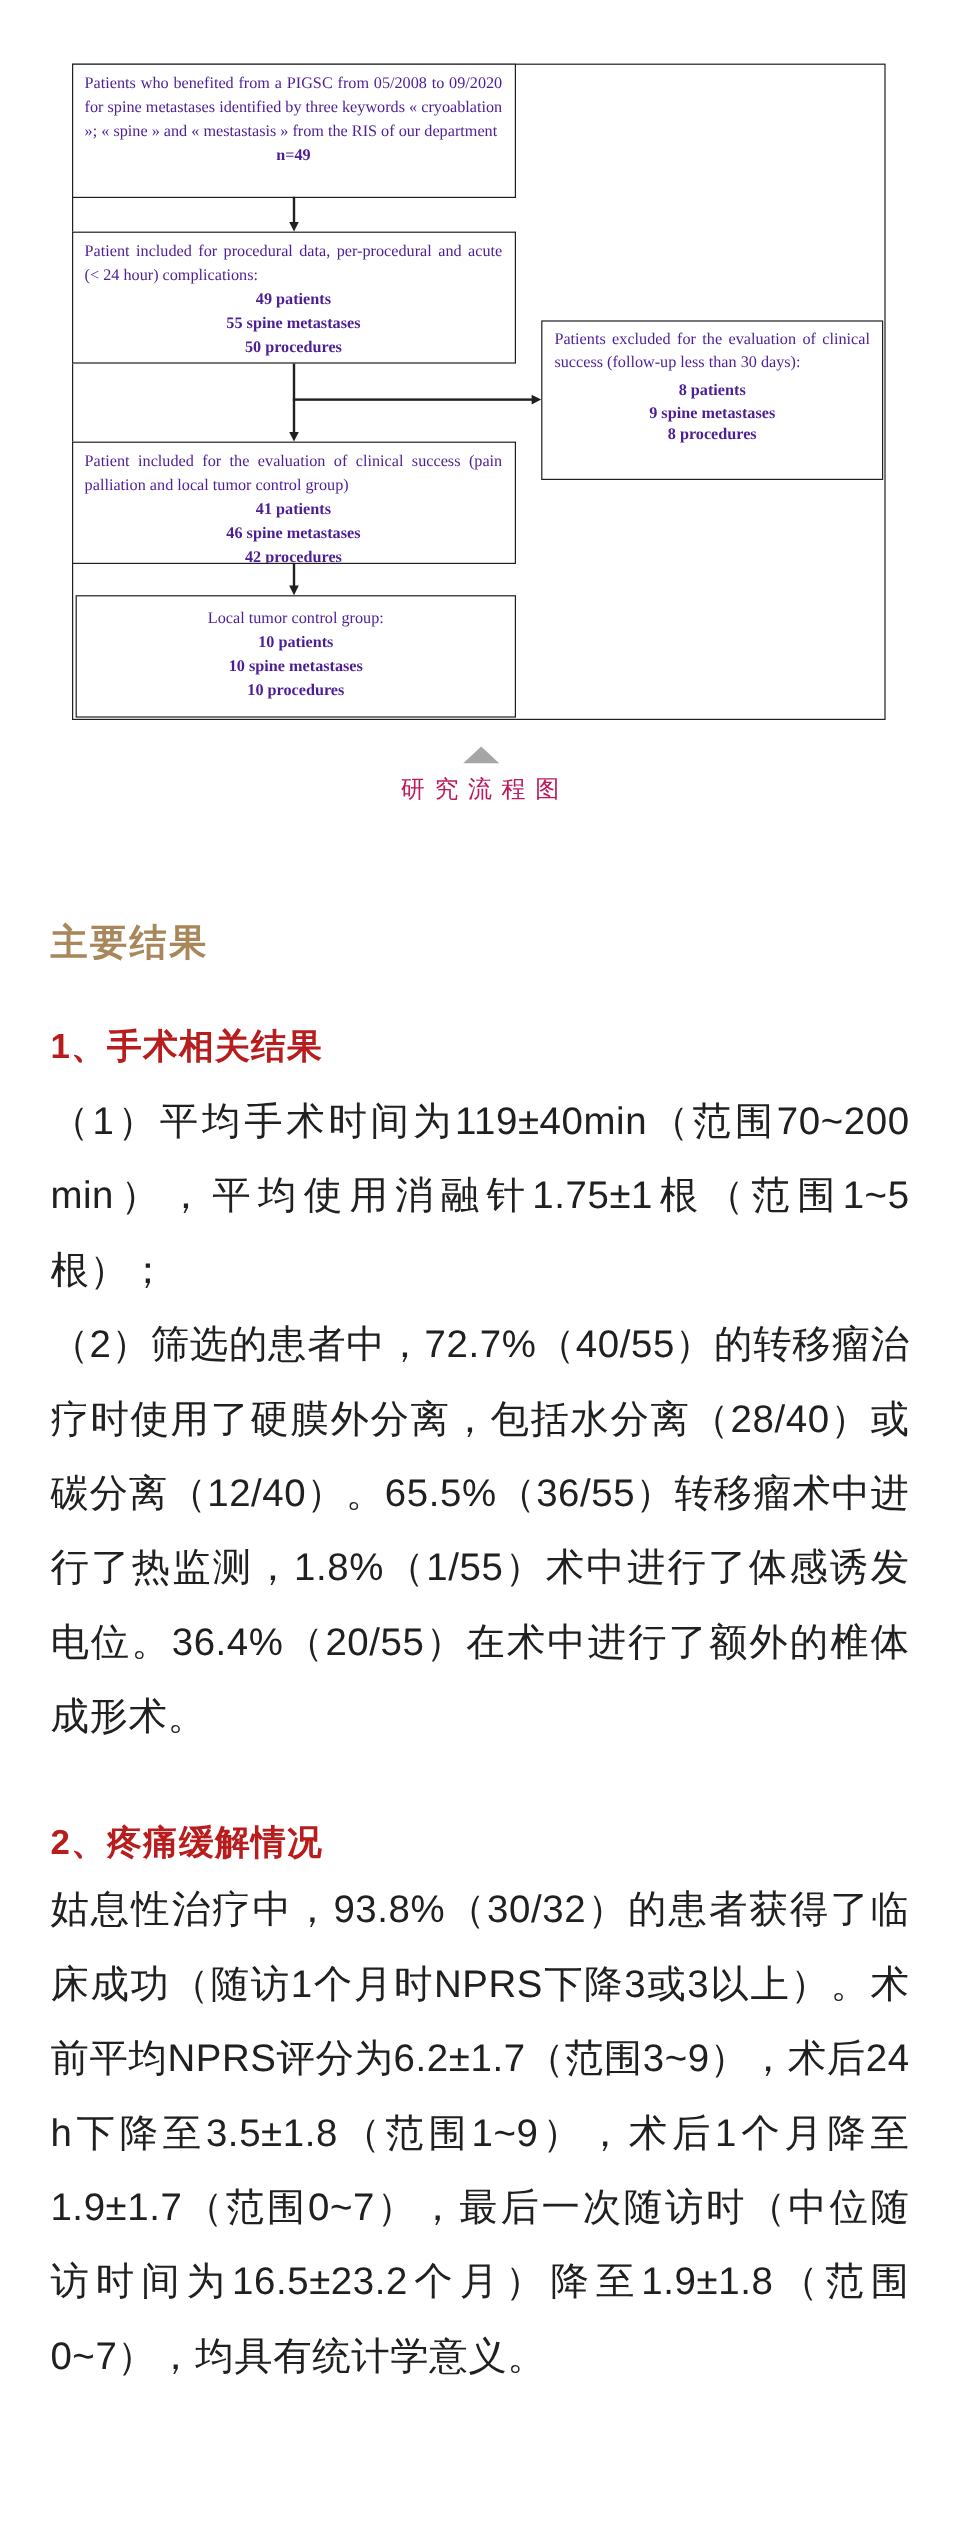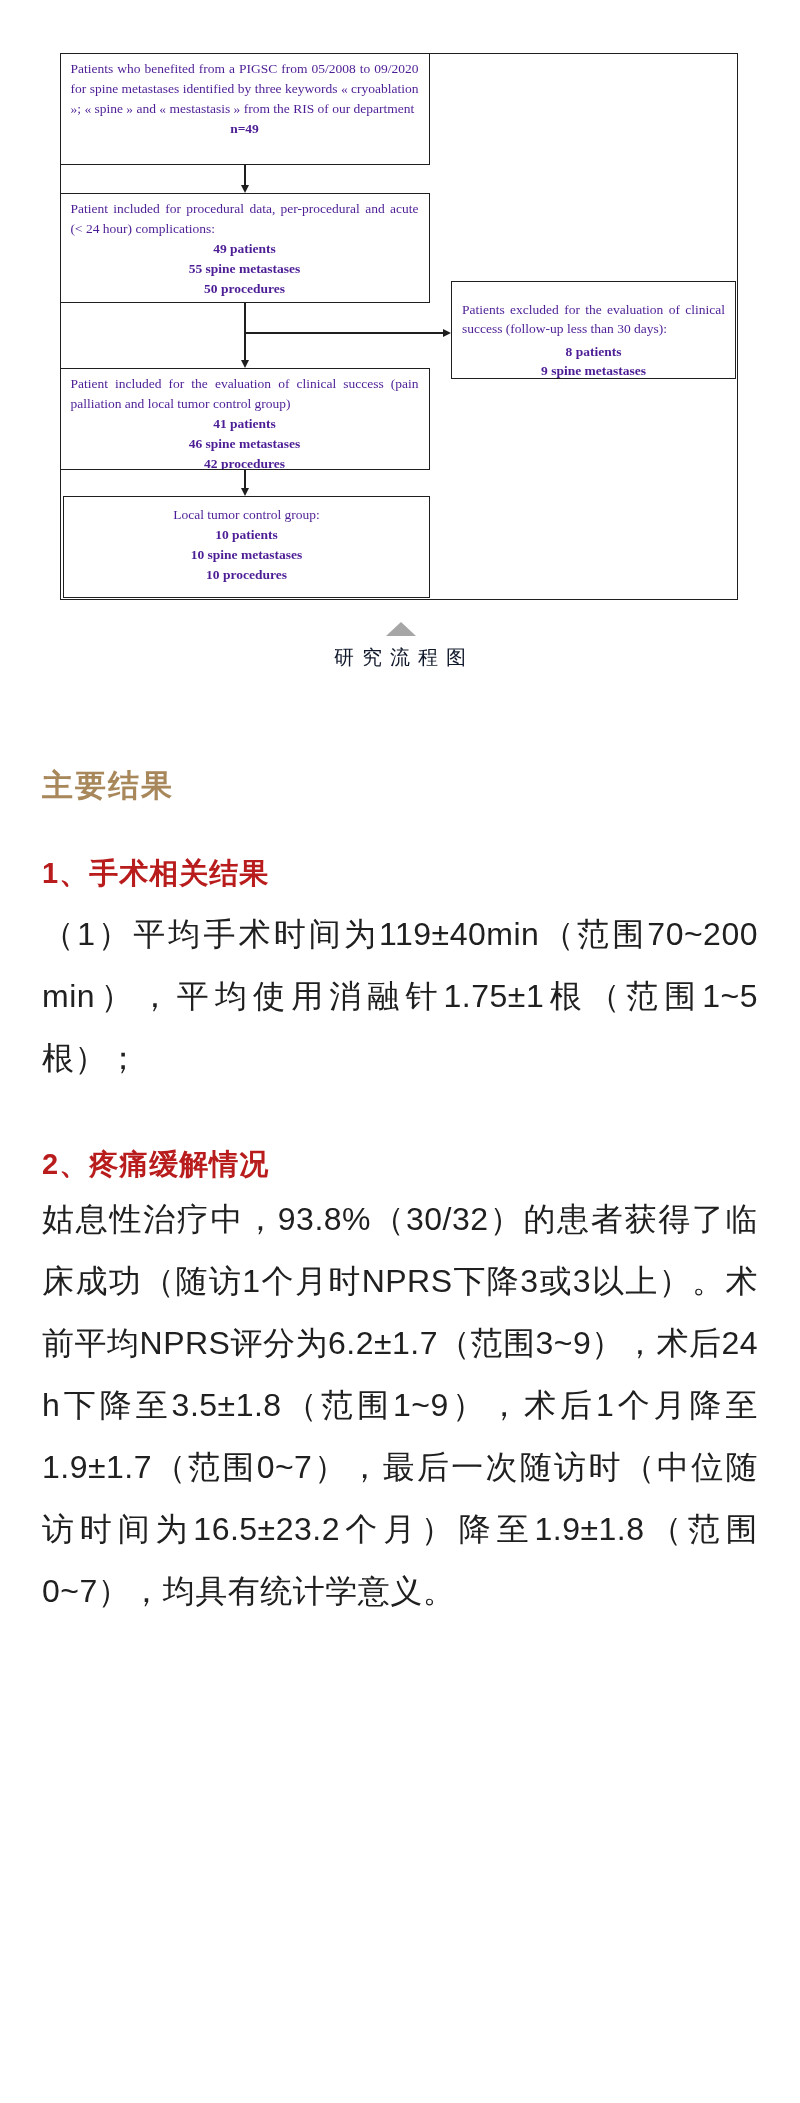--- a/index.html
+++ b/index.html
@@ -16,21 +16,21 @@
   }
   .fc-box{
     position:absolute;border:1.5px solid #1f1f1f;box-sizing:border-box;
     background:#ffffff;padding:5px 10px 2px;line-height:20px;overflow:hidden;
   }
   .fc-box .desc{text-align:justify;}
   .fc-box .stat{text-align:center;font-weight:bold;font-family:Liberation Serif, serif;}
   .box-identified{left:-1.5px;top:-1.5px;width:370px;height:112px;}
   .box-procedural{left:-1.5px;top:139px;width:370px;height:110px;}
   .box-clinical{left:-1.5px;top:314px;width:370px;height:102px;}
-  .box-excluded{left:390px;top:227px;width:285px;height:98px;line-height:18.5px;padding-top:19px;}
+  .box-excluded{left:390px;top:213px;width:285px;height:133px;line-height:18.5px;padding-top:6px;}
   .box-excluded .stat-group{margin-top:5px;}
   .box-groups{left:2px;top:442px;width:367px;height:102px;display:flex;padding:8px 2px 2px;}
   .box-groups .col{flex:1;text-align:center;}
   .vline{position:absolute;width:1.5px;background:#1f1f1f;}
   .hline{position:absolute;height:1.5px;background:#1f1f1f;}
   .arrow-down{
     position:absolute;width:0;height:0;
     border-left:4.5px solid transparent;border-right:4.5px solid transparent;
     border-top:8px solid #1f1f1f;
   }
@@ -41,21 +41,21 @@
   }
   
   .caption-arrow{
     position:absolute;left:386px;top:622px;width:0;height:0;
     border-left:15px solid transparent;border-right:15px solid transparent;
     border-bottom:14px solid #a6a6a6;
   }
   .figure-caption{
     position:absolute;left:0;top:644px;width:800px;text-align:center;
     font-size:20px;letter-spacing:8px;padding-left:8px;box-sizing:border-box;
-    color:#0f172a;
+    color:#be185d;
   }
   
   .article{position:absolute;left:42px;top:766px;width:716px;color:#202020;}
   .main-heading{
     margin:0;font-family:Liberation Serif, serif;
     font-size:31px;line-height:40px;font-weight:bold;color:#a8875a;letter-spacing:2px;
   }
   .section-heading{
     margin:49px 0 0;font-size:29px;line-height:36px;font-weight:bold;
     color:#b91c1c;letter-spacing:1px;
@@ -126,18 +126,19 @@
   </div>
 
   <div class="caption-arrow"></div>
   <div class="figure-caption">研究流程图</div>
 
   <div class="article">
     <h1 class="main-heading">主要结果</h1>
 
     <h2 class="section-heading">1、手术相关结果</h2>
     <p class="first">（1）平均手术时间为119±40min（范围70~200 min），平均使用消融针1.75±1根（范围1~5根）；</p>
+    <p>（2）筛选的患者中，72.7%（40/55）的转移瘤治疗时使用了硬膜外分离，包括水分离（28/40）或碳分离（12/40）。65.5%（36/55）转移瘤术中进行了热监测，1.8%（1/55）术中进行了体感诱发电位。36.4%（20/55）在术中进行了额外的椎体成形术。</p>
 
     <h2 class="section-heading second">2、疼痛缓解情况</h2>
     <p class="sect2">姑息性治疗中，93.8%（30/32）的患者获得了临床成功（随访1个月时NPRS下降3或3以上）。术前平均NPRS评分为6.2±1.7（范围3~9），术后24 h下降至3.5±1.8（范围1~9），术后1个月降至1.9±1.7（范围0~7），最后一次随访时（中位随访时间为16.5±23.2个月）降至1.9±1.8（范围0~7），均具有统计学意义。</p>
   </div>
 
 </div>
 
 </body></html>

